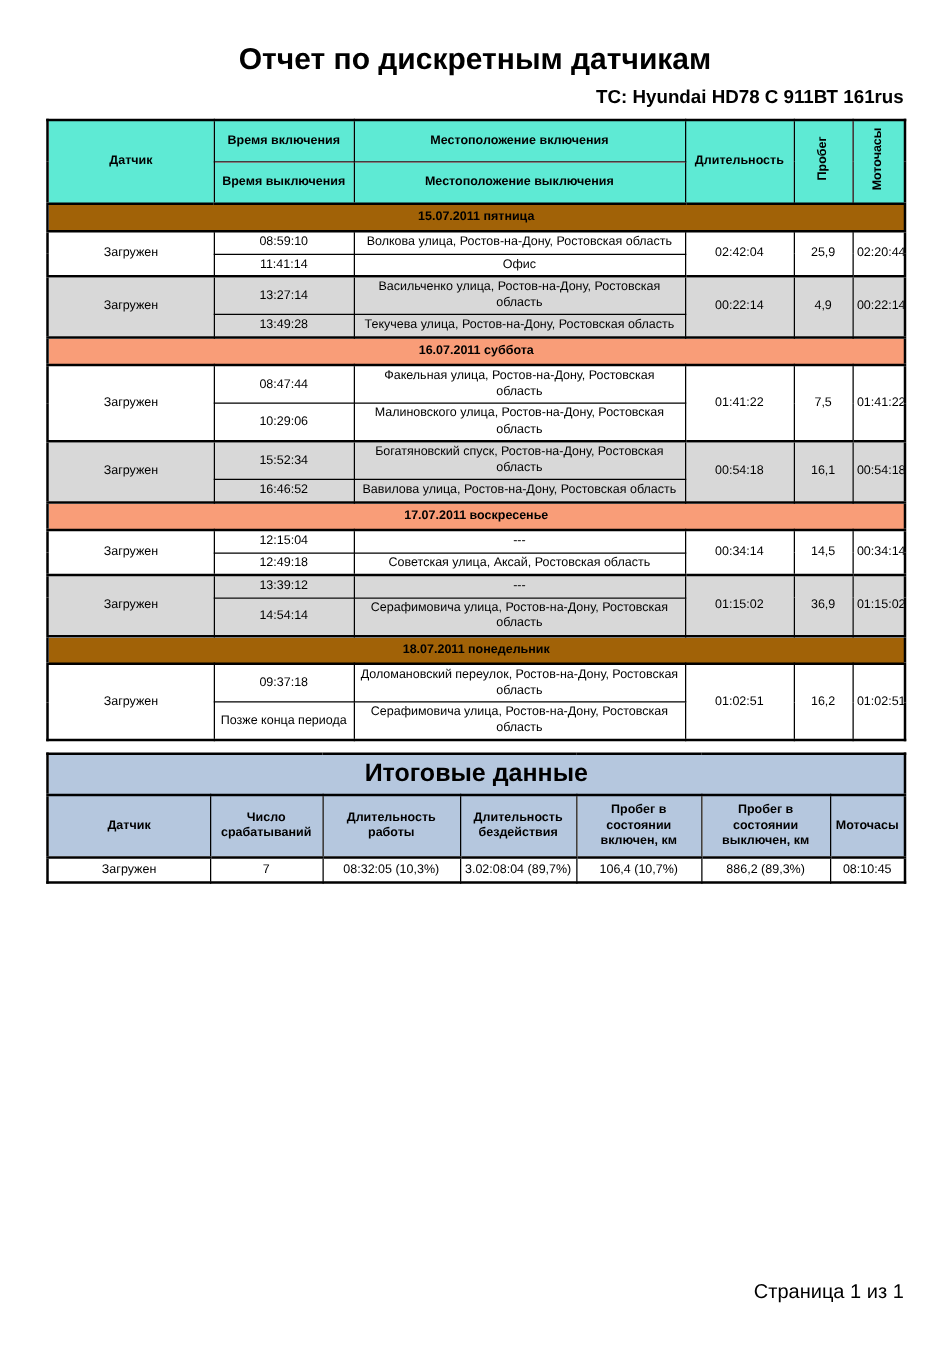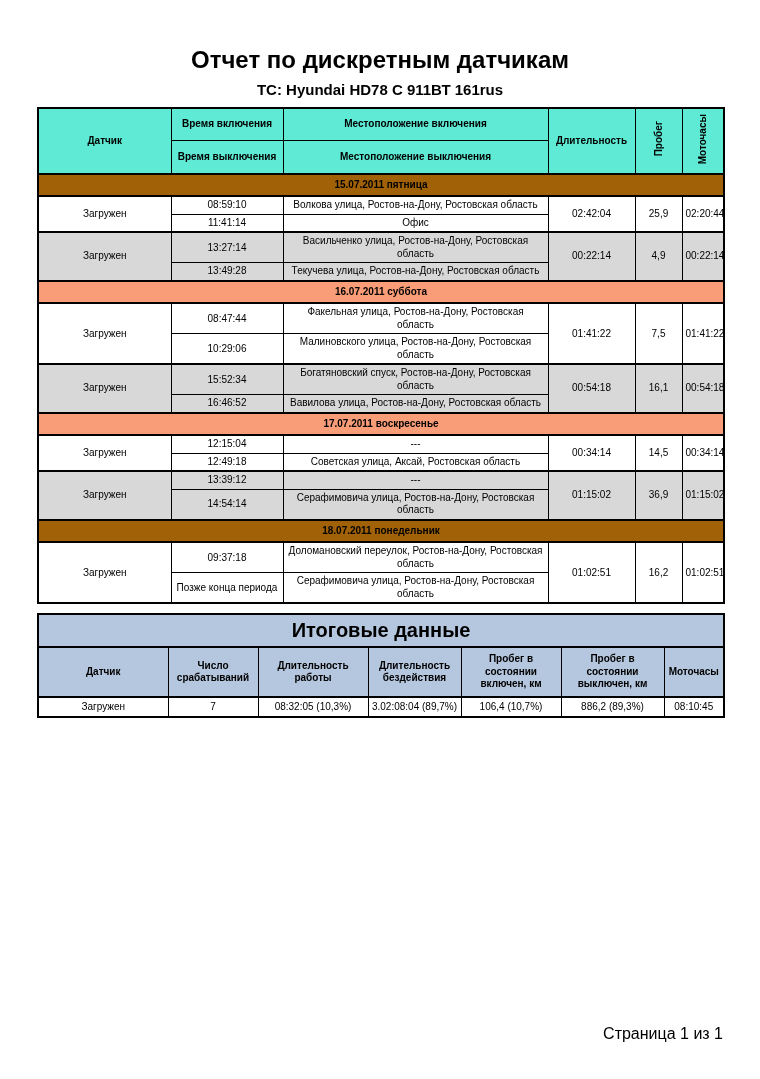--- a/index.html
+++ b/index.html
@@ -2,25 +2,25 @@
 <html><head>
 <meta charset="utf-8">
 <style>
   * { box-sizing: border-box; margin: 0; padding: 0; }
   html, body { background: #ffffff; }
   body {
     width: 760px; height: 1079px;
     font-family: "Liberation Sans", "DejaVu Sans", sans-serif;
     color: #000;
   }
-  .page { position: relative; width: 760px; height: 1079px; padding: 46px 37px 0 37px; }
+  .page { position: relative; width: 760px; height: 1079px; padding: 34px 37px 0 37px; }
 
   .title { text-align: center; font-size: 24px; font-weight: bold; margin-bottom: 7px; }
   .subtitle { text-align: center; font-size: 15px; font-weight: bold; margin-bottom: 5px; }
-  .subtitle.vehicle { margin-bottom: 9px; }
+  .subtitle.vehicle { margin-bottom: 9px; text-align: right; }
 
   table { border-collapse: collapse; table-layout: fixed; width: 686px; }
   table.main, table.summary { border: 2px solid #000; }
   td, th { border: 1px solid #000; font-size: 10px; line-height: 1.25; padding: 2px 3px; text-align: center; vertical-align: middle; overflow: hidden; }
 
   
   .main thead th { background: #5eead4; font-weight: bold; padding: 5px 3px; }
   .main thead tr:last-child th { border-bottom: 2px solid #000; }
   th.rot { padding: 3px 2px; }
   .vert { writing-mode: vertical-rl; transform: rotate(180deg); white-space: nowrap; display: inline-block; line-height: 1; }

